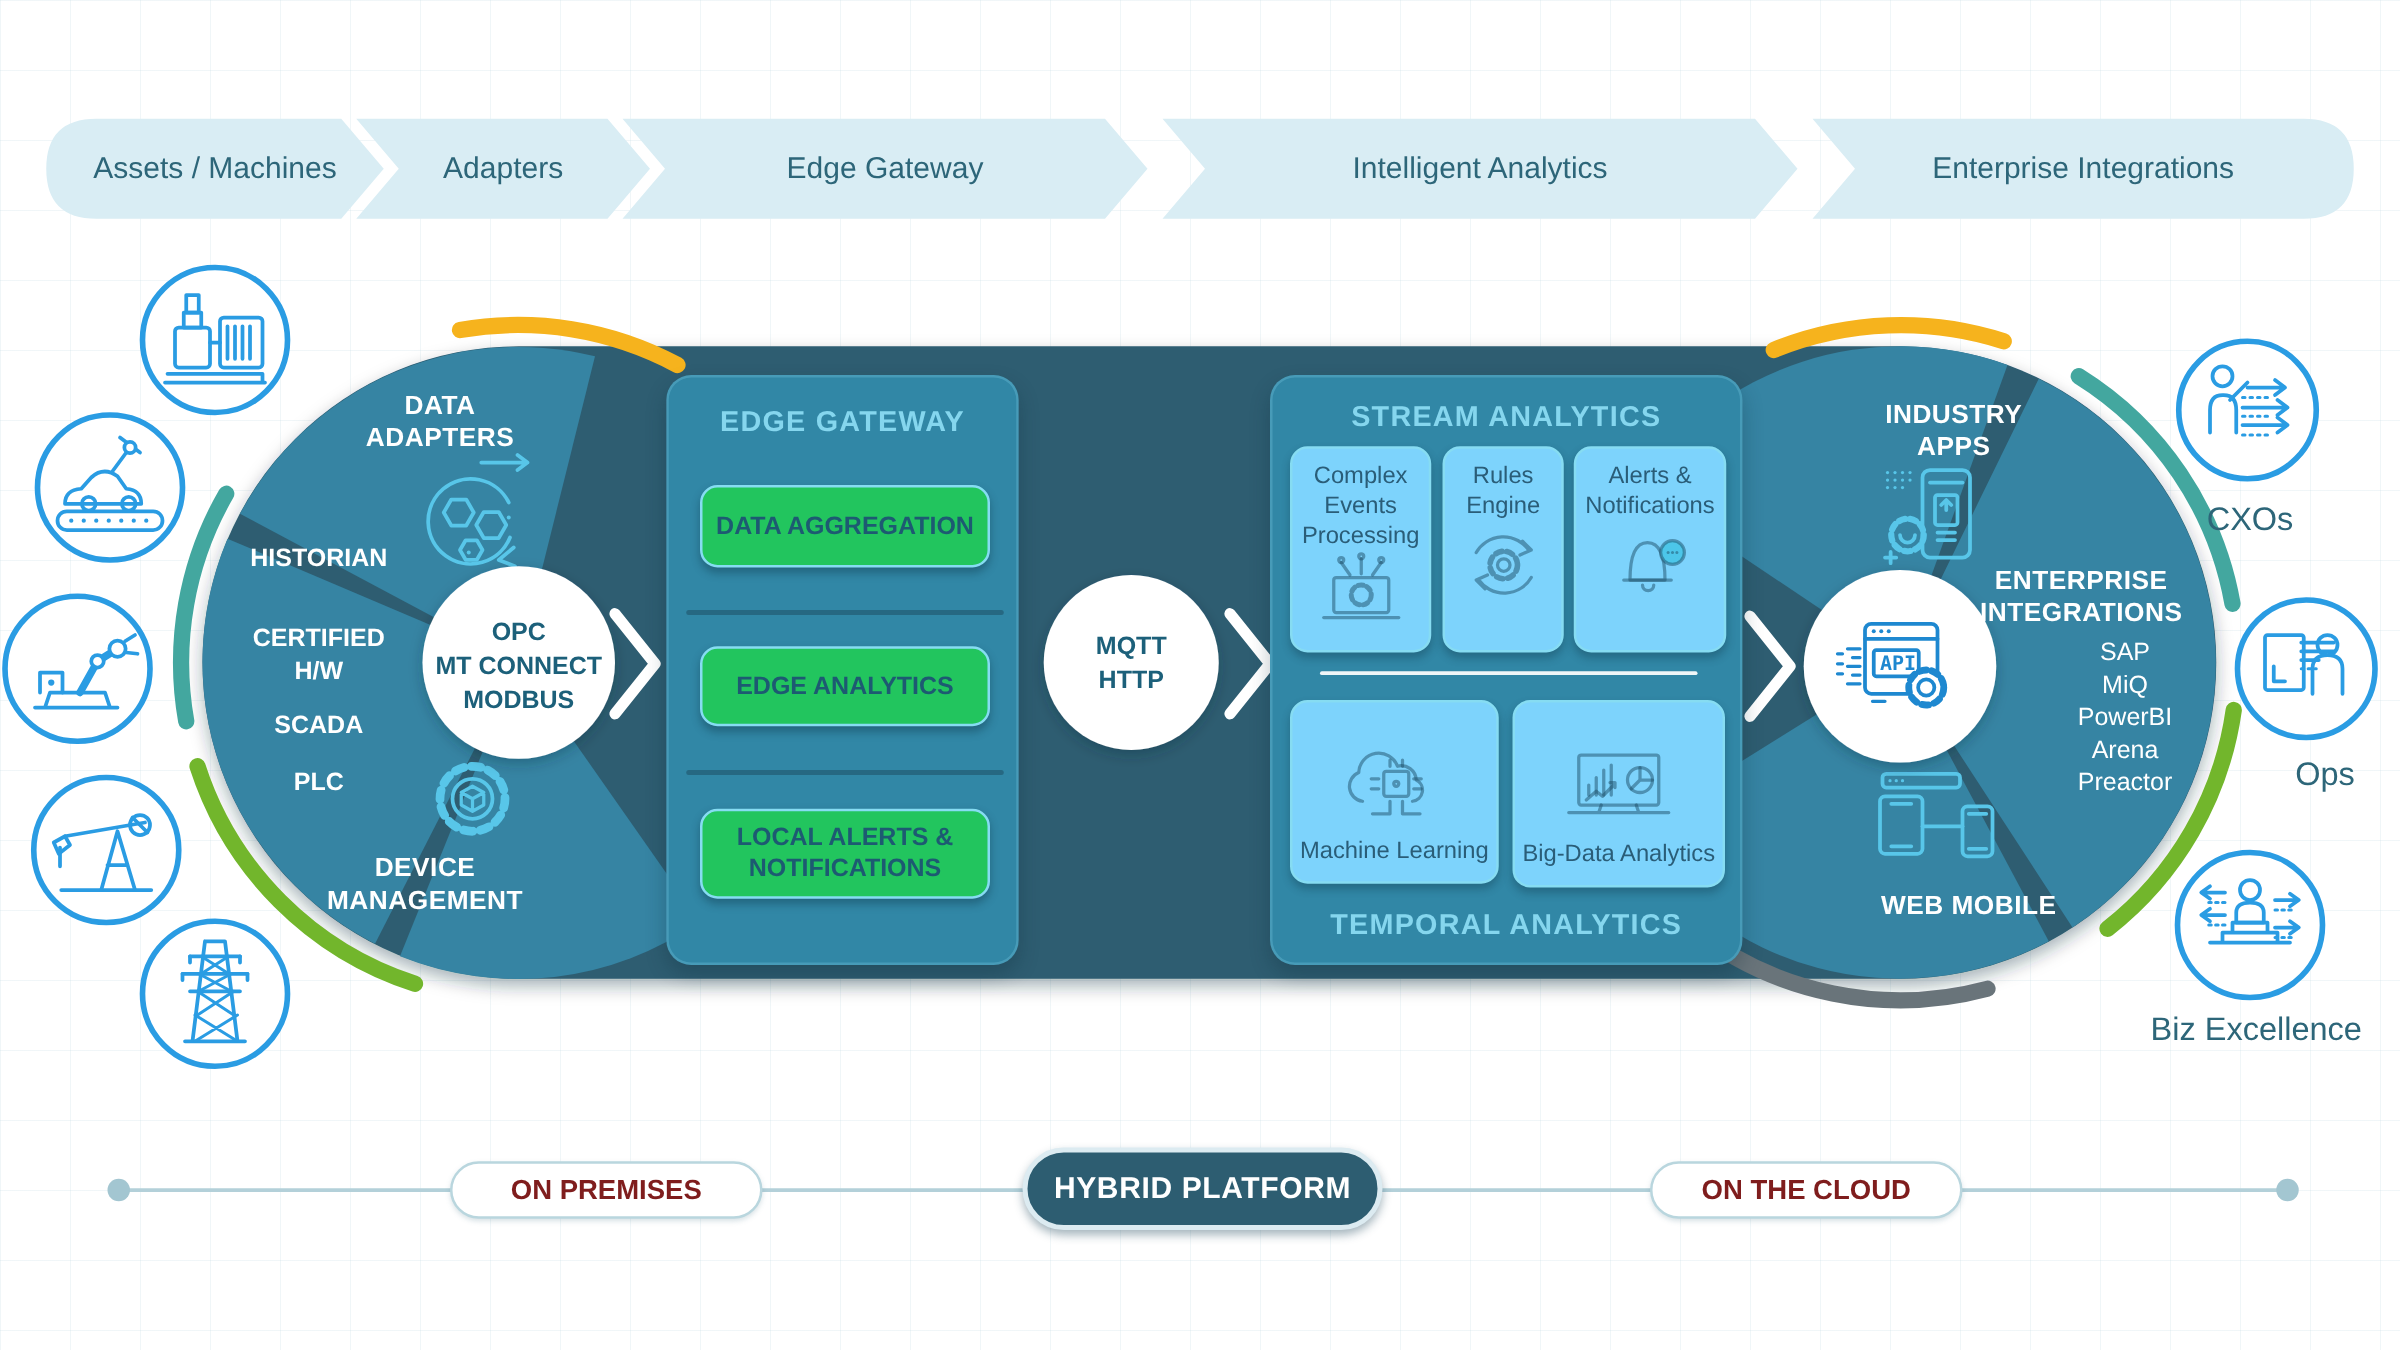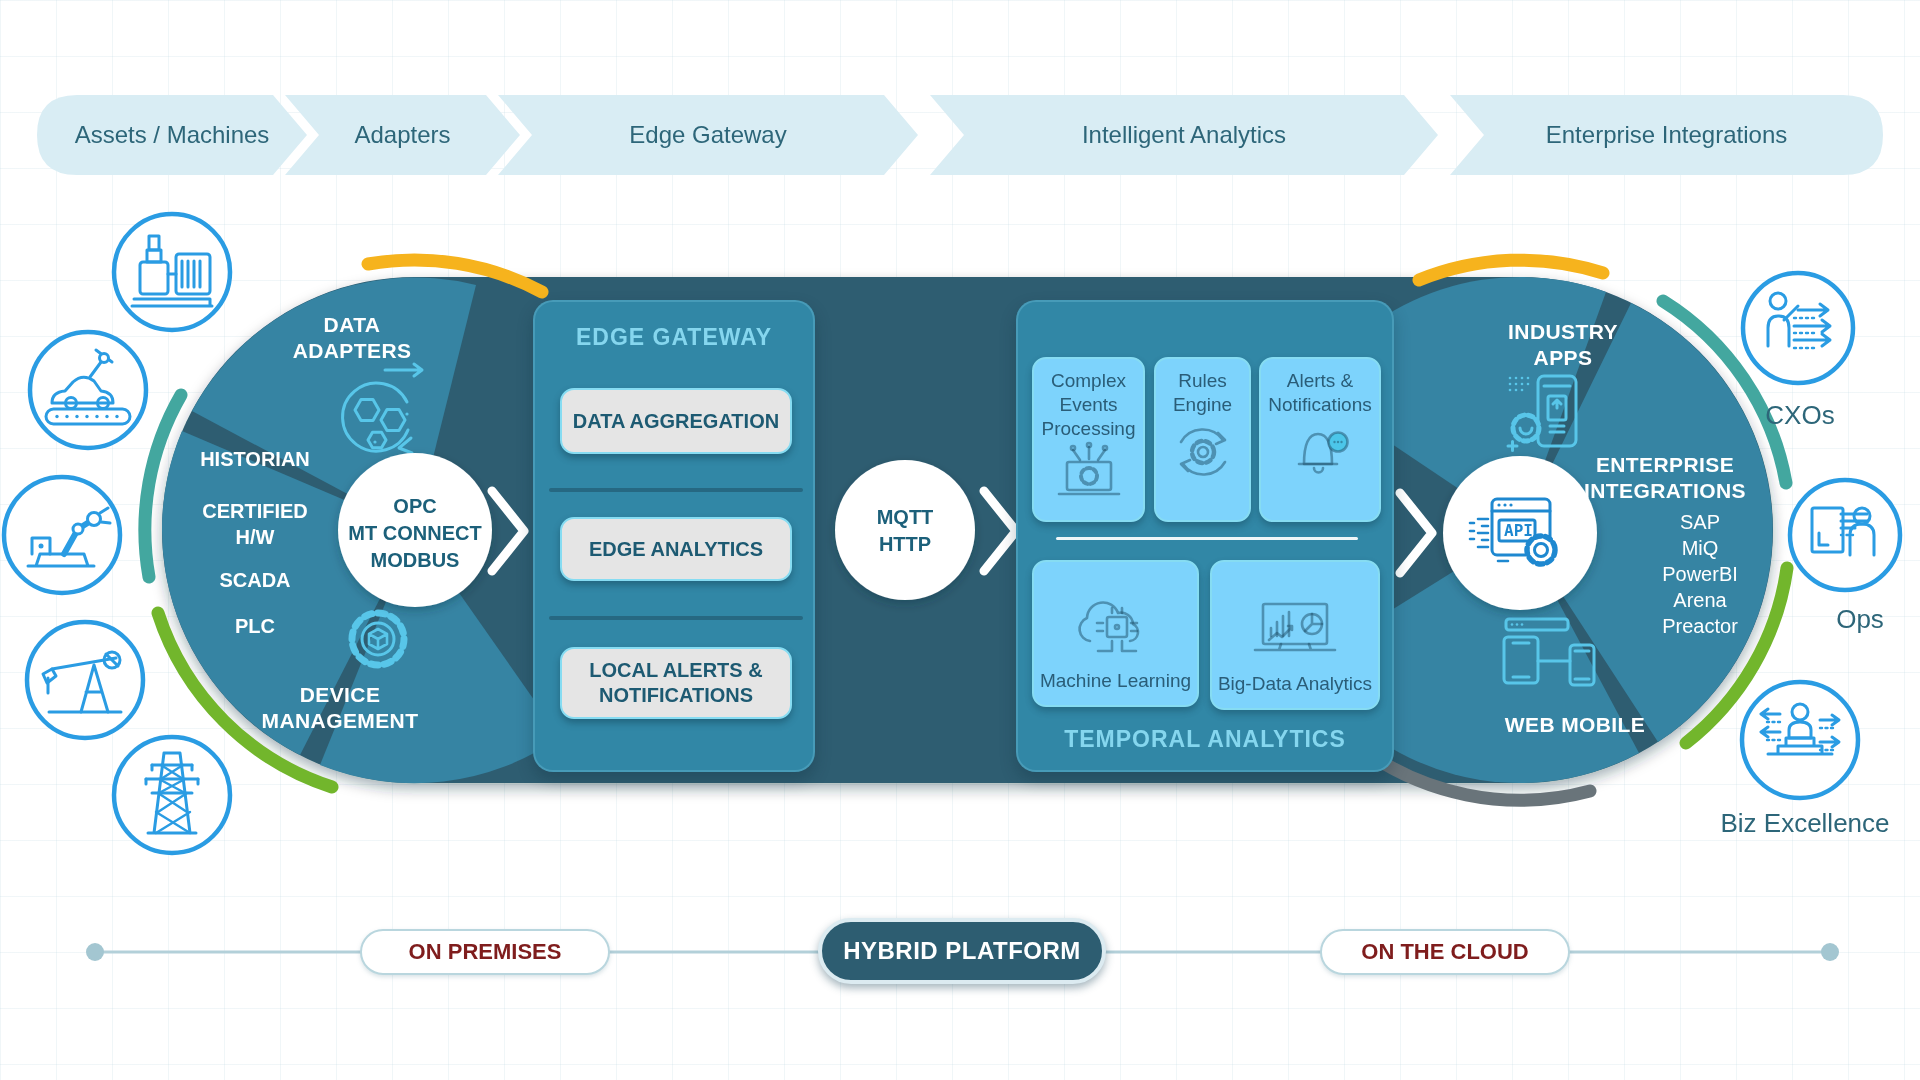--- a/index.html
+++ b/index.html
@@ -17,21 +17,21 @@
   
   .wheel-label{color:#ffffff;font-weight:bold;font-size:21px;letter-spacing:.4px;line-height:26px;}
   .proto-label{color:#ffffff;font-weight:bold;font-size:20px;line-height:26px;}
   .hub-text{color:#1c607a;font-weight:bold;font-size:20px;line-height:27px;z-index:4;}
   .ent-items{color:#ffffff;font-size:20px;line-height:26px;font-weight:400;}
   
   .panel{position:absolute;z-index:2;background:#3187a6;border:2px solid rgba(130,210,235,.28);
     border-radius:20px;box-shadow:0 8px 16px rgba(10,40,55,.28);}
   .panel-title{position:absolute;left:0;right:0;text-align:center;color:#85d6ee;
     font-weight:bold;font-size:23px;letter-spacing:1px;}
-  .btn{position:absolute;background:#e5e5e5;border:2px solid #86dcf2;border-radius:14px;
+  .btn{position:absolute;background:#22c55e;border:2px solid #86dcf2;border-radius:14px;
     box-shadow:0 4px 7px rgba(10,40,55,.35);display:flex;align-items:center;justify-content:center;
     text-align:center;color:#1d5a72;font-weight:bold;font-size:20px;line-height:25px;padding:4px 10px;}
   .hr-dark{position:absolute;height:4px;background:rgba(22,54,70,.38);border-radius:2px;}
   .hr-light{position:absolute;height:3px;background:rgba(255,255,255,.92);border-radius:2px;}
   .card{position:absolute;background:#7dd3fc;border:2px solid #86dcf2;border-radius:14px;
     box-shadow:0 4px 7px rgba(10,40,55,.3);display:flex;flex-direction:column;align-items:center;
     color:#2a5d78;font-size:19px;line-height:24px;text-align:center;}
   .card .lbl{padding:10px 4px 0 4px;}
   .card.icon-top{justify-content:flex-end;}
   .card.icon-top .lbl{padding:0 4px 12px 4px;}
@@ -262,21 +262,21 @@
   </g>
 </svg>
 
 <div class="abs stage-label" style="left:37px;top:95px;width:270px;height:80px;text-align:center;">Assets / Machines</div>
 <div class="abs stage-label" style="left:285px;top:95px;width:235px;height:80px;">Adapters</div>
 <div class="abs stage-label" style="left:498px;top:95px;width:420px;height:80px;">Edge Gateway</div>
 <div class="abs stage-label" style="left:930px;top:95px;width:508px;height:80px;">Intelligent Analytics</div>
 <div class="abs stage-label" style="left:1450px;top:95px;width:433px;height:80px;">Enterprise Integrations</div>
 
 <div class="abs wheel-label" style="left:262px;top:305px;width:180px;height:66px;">DATA ADAPTERS</div>
-<div class="abs proto-label" style="left:175px;top:446px;width:160px;height:26px;">HISTORIAN</div>
+<div class="abs proto-label" style="left:175px;top:434px;width:160px;height:26px;">HISTORIAN</div>
 <div class="abs proto-label" style="left:190px;top:497px;width:130px;height:54px;">CERTIFIED H/W</div>
 <div class="abs proto-label" style="left:185px;top:567px;width:140px;height:26px;">SCADA</div>
 <div class="abs proto-label" style="left:185px;top:613px;width:140px;height:26px;">PLC</div>
 <div class="abs wheel-label" style="left:240px;top:680px;width:200px;height:56px;">DEVICE MANAGEMENT</div>
 
 <div class="abs hub-text" style="left:330px;top:493px;width:170px;height:81px;flex-direction:column;">
   <div>OPC</div>
   <div>MT CONNECT</div>
   <div>MODBUS</div>
 </div>
@@ -289,20 +289,21 @@
 <div class="panel" style="left:533px;top:300px;width:282px;height:472px;">
   <div class="panel-title" style="top:22px;">EDGE GATEWAY</div>
   <div class="btn" style="left:25px;top:86px;width:232px;height:66px;">DATA AGGREGATION</div>
   <div class="hr-dark" style="left:14px;width:254px;top:186px;"></div>
   <div class="btn" style="left:25px;top:215px;width:232px;height:64px;">EDGE ANALYTICS</div>
   <div class="hr-dark" style="left:14px;width:254px;top:314px;"></div>
   <div class="btn" style="left:25px;top:345px;width:232px;height:72px;">LOCAL ALERTS &amp; NOTIFICATIONS</div>
 </div>
 
 <div class="panel" style="left:1016px;top:300px;width:378px;height:472px;">
+  <div class="panel-title" style="top:18px;">STREAM ANALYTICS</div>
 
   <div class="card" style="left:14px;top:55px;width:113px;height:165px;">
     <div class="lbl">Complex Events Processing</div>
     <svg class="card-ic" width="84" height="62" viewBox="-42 -31 84 62" fill="none" stroke="rgba(30,80,105,.5)" stroke-width="2.6" stroke-linecap="round" stroke-linejoin="round">
       <rect x="-22" y="-10" width="44" height="28" rx="2"></rect>
       <path d="M -30 22 H 30"></path>
       <circle cx="0" cy="4" r="8" stroke-width="4" stroke-dasharray="4 3"></circle>
       <path d="M -9 -12 L -16 -22 M 0 -13 V -25 M 9 -12 L 16 -22"></path>
       <circle cx="-16" cy="-24" r="2"></circle>
           <circle cx="0" cy="-27" r="2"></circle>

